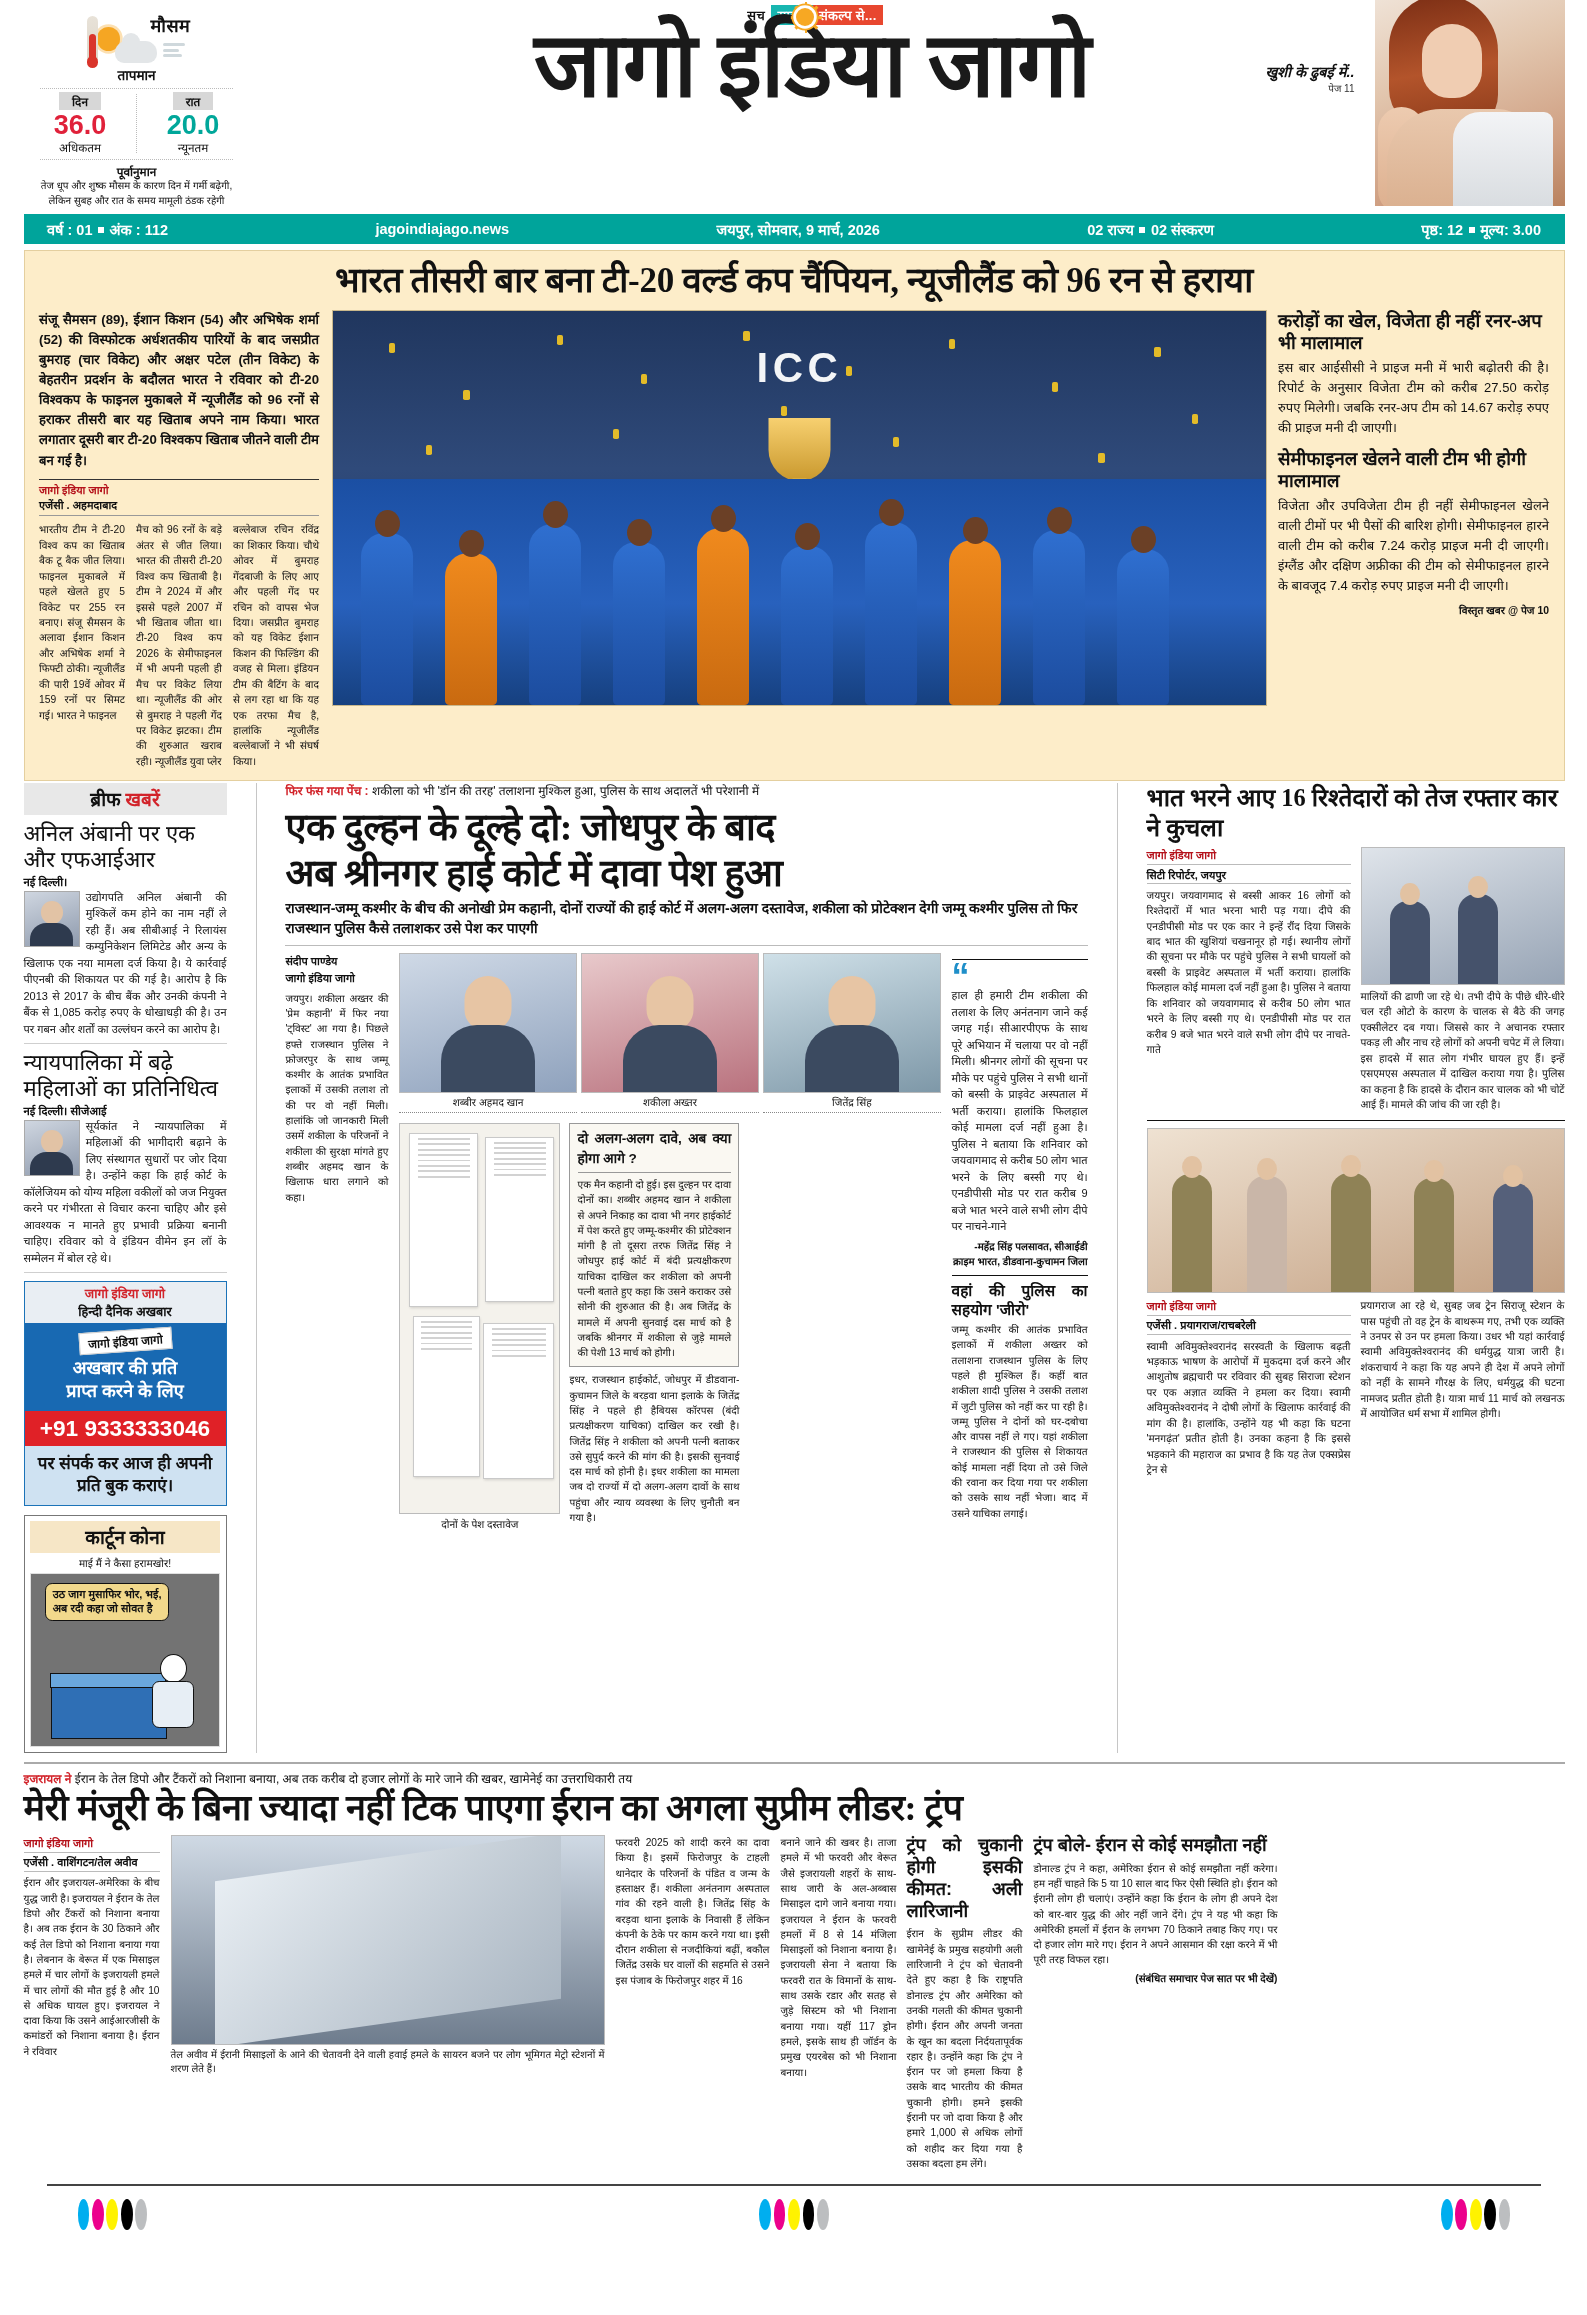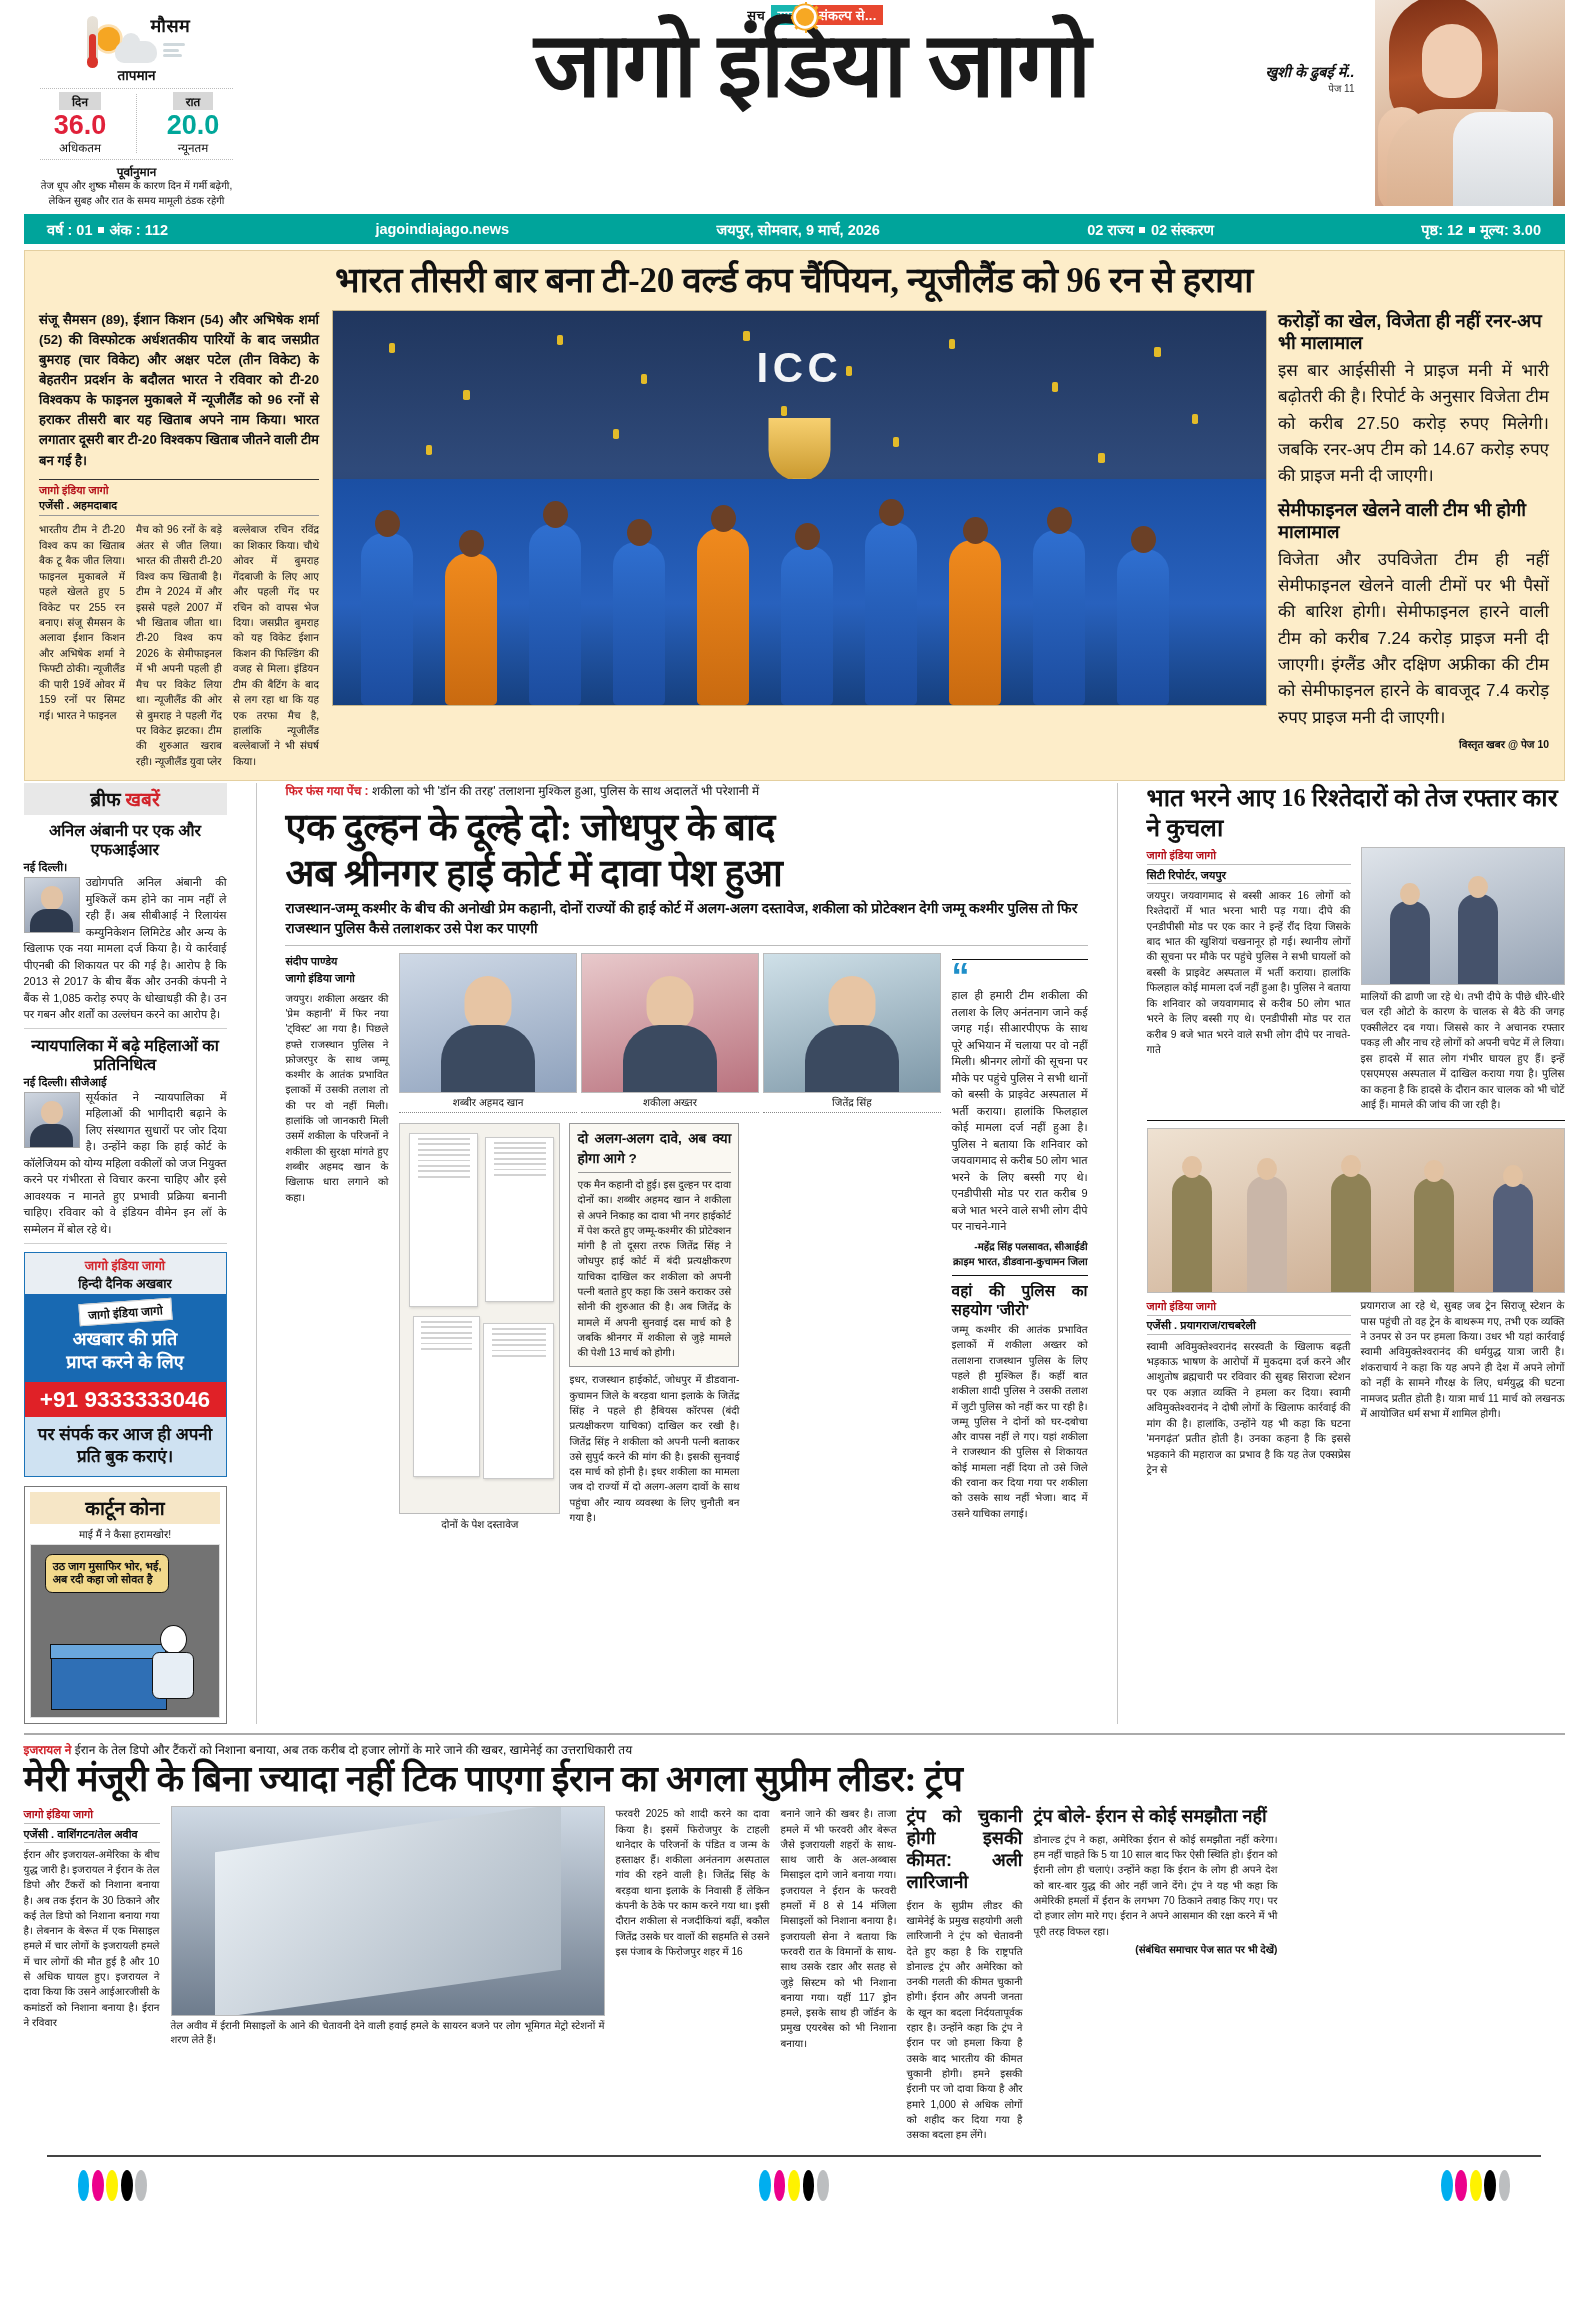--- a/index.html
+++ b/index.html
@@ -88,35 +88,35 @@
   .ph-player{position:absolute;bottom:0;width:52px;height:172px;background:linear-gradient(180deg,#2f6fd0,#1c4c9e);border-radius:23.5px 23.5px 4.5px 4.5px;}
   .ph-player:before{content:"";position:absolute;left:14.5px;top:-23.5px;width:25px;height:27px;background:#6b4026;border-radius:50%;}
   .ph-player.o{background:linear-gradient(180deg,#f08a1d,#c96a10);}
   .ph-trophy{position:absolute;left:50%;top:107px;transform:translateX(-50%);width:87px;height:107px;}
   .ph-trophy .cup{position:absolute;left:12.7px;top:0;width:62px;height:63px;background:linear-gradient(180deg,#f7d070,#c9982d);border-radius:0 0 31px 31px;}
   .ph-trophy .stem{position:absolute;left:36px;top:60px;width:14.5px;height:25px;background:#d8ab3c;}
   .ph-trophy .base{position:absolute;left:20px;top:83px;width:47px;height:14.5px;background:#b88c22;border-radius:2.7px;}
   .ph-icc{position:absolute;left:50%;top:33px;transform:translateX(-50%);color:#ffffff;font-size:42px;font-weight:bold;letter-spacing:4.5px;opacity:.95;text-align:center;}
   .lead-right{width:271px;}
   .sub-h{font-size:18.5px;font-weight:bold;line-height:1.2;margin-bottom:3.6px;}
-  .sub-t{font-size:17px;line-height:1.55;text-align:justify;}
+  .sub-t{font-size:13px;line-height:1.55;text-align:justify;}
   .pageref{text-align:right;font-size:10.4px;font-weight:bold;margin-top:6.3px;}
 
   
   .body-grid{display:flex;gap:29px;margin-top:2px;}
   .col-left{width:203px;}
   .col-mid{flex:1;}
   .col-right{width:418px;}
   .sep-v{width:0.9px;background:#c6c6c6;}
 
   .brief-head{background:#e8e8e8;text-align:center;padding:2.7px 0;font-size:19px;font-weight:bold;font-family:"Liberation Serif",serif;}
   .brief-head .b1{color:#111;}
   .brief-head .b2{color:#d2232a;}
   .brief-item{padding:6.3px 0 5.4px;border-bottom:0.9px solid #cfcfcf;}
-  .brief-title{font-size:16px;font-weight:bold;line-height:1.2;text-align:center;}
+  .brief-title{font-size:22px;font-weight:normal;line-height:1.2;}
   .brief-loc{font-size:11.3px;font-weight:bold;}
   .brief-txt{font-size:11px;line-height:1.5;text-align:justify;}
   .brief-img{width:54px;height:54px;float:left;margin:2.7px 6.3px 1.8px 0;background:linear-gradient(160deg,#cfd6e0,#8e9aad);border:0.9px solid #aaa;position:relative;overflow:hidden;}
   .brief-img .hd{position:absolute;left:16.3px;top:8.1px;width:22px;height:23.5px;background:#e2c3a5;border-radius:11px;}
   .brief-img .bd{position:absolute;left:5.4px;top:31px;width:43px;height:25px;background:#2e3a4e;border-radius:16.3px 16.3px 0 0;}
 
   .adbox{border:1.8px solid #1b73b8;margin-top:8.1px;}
   .adbox .ad-h{background:#e9eef3;text-align:center;padding:2.7px;font-size:12.7px;font-weight:bold;}
   .adbox .ad-h .r{color:#d2232a;}
   .adbox .ad-blue{background:#1869b2;color:#fff;text-align:center;padding:7.2px 5.4px 9px;}

